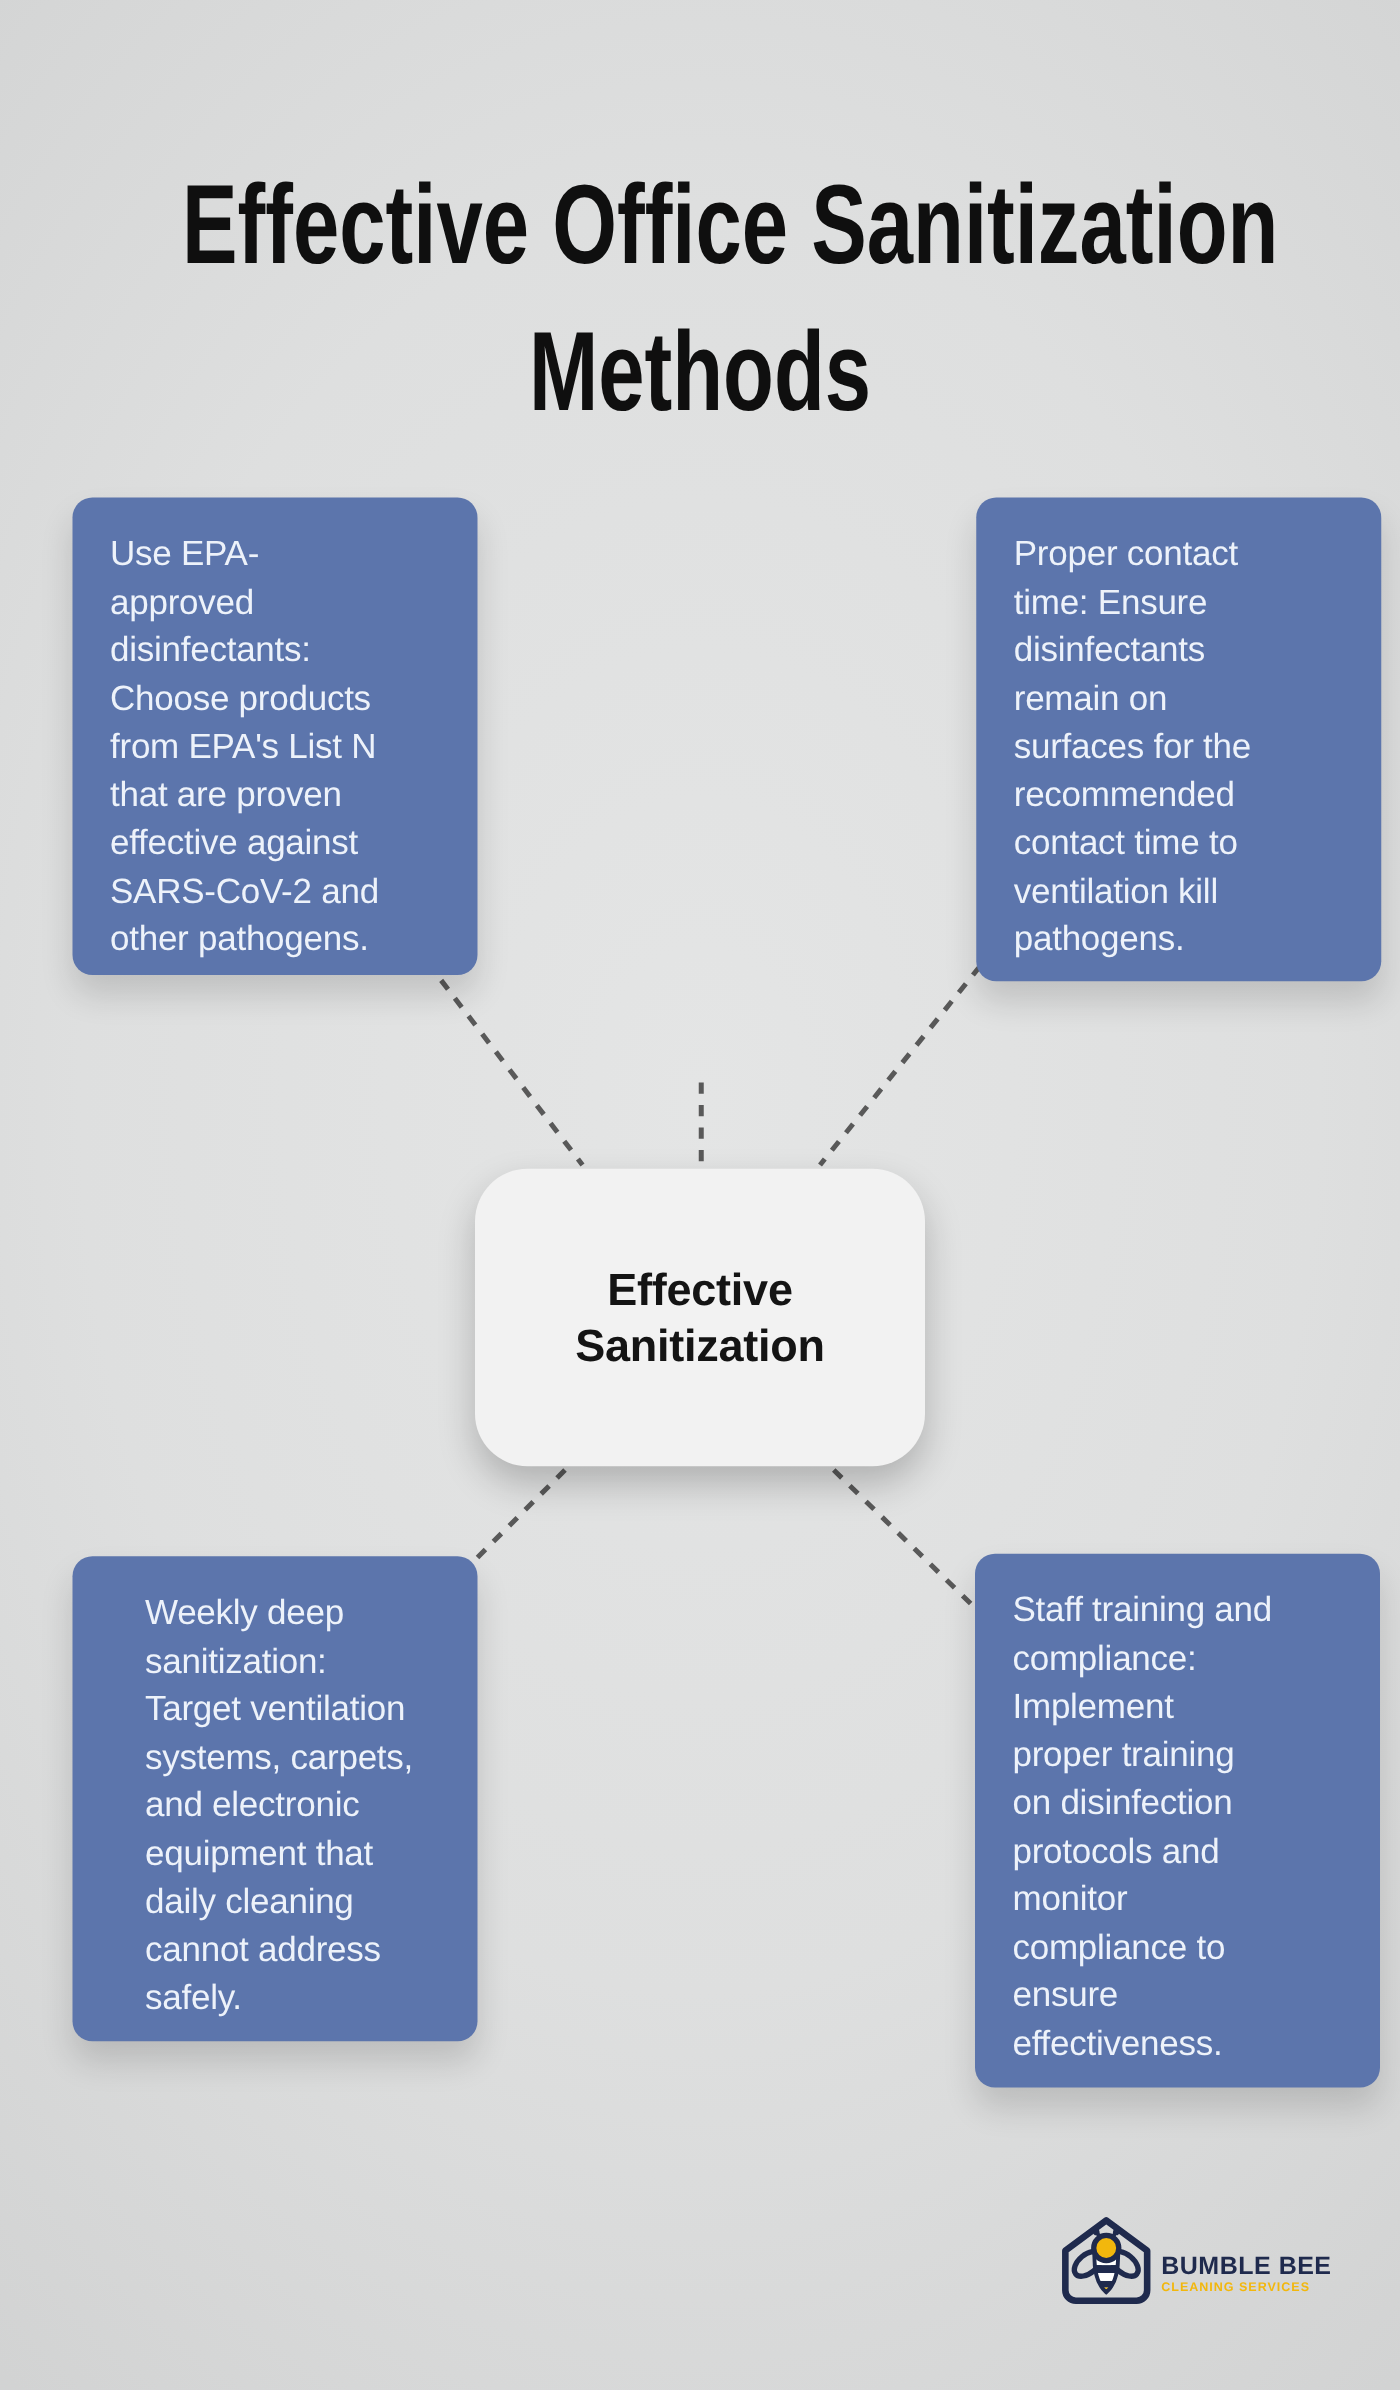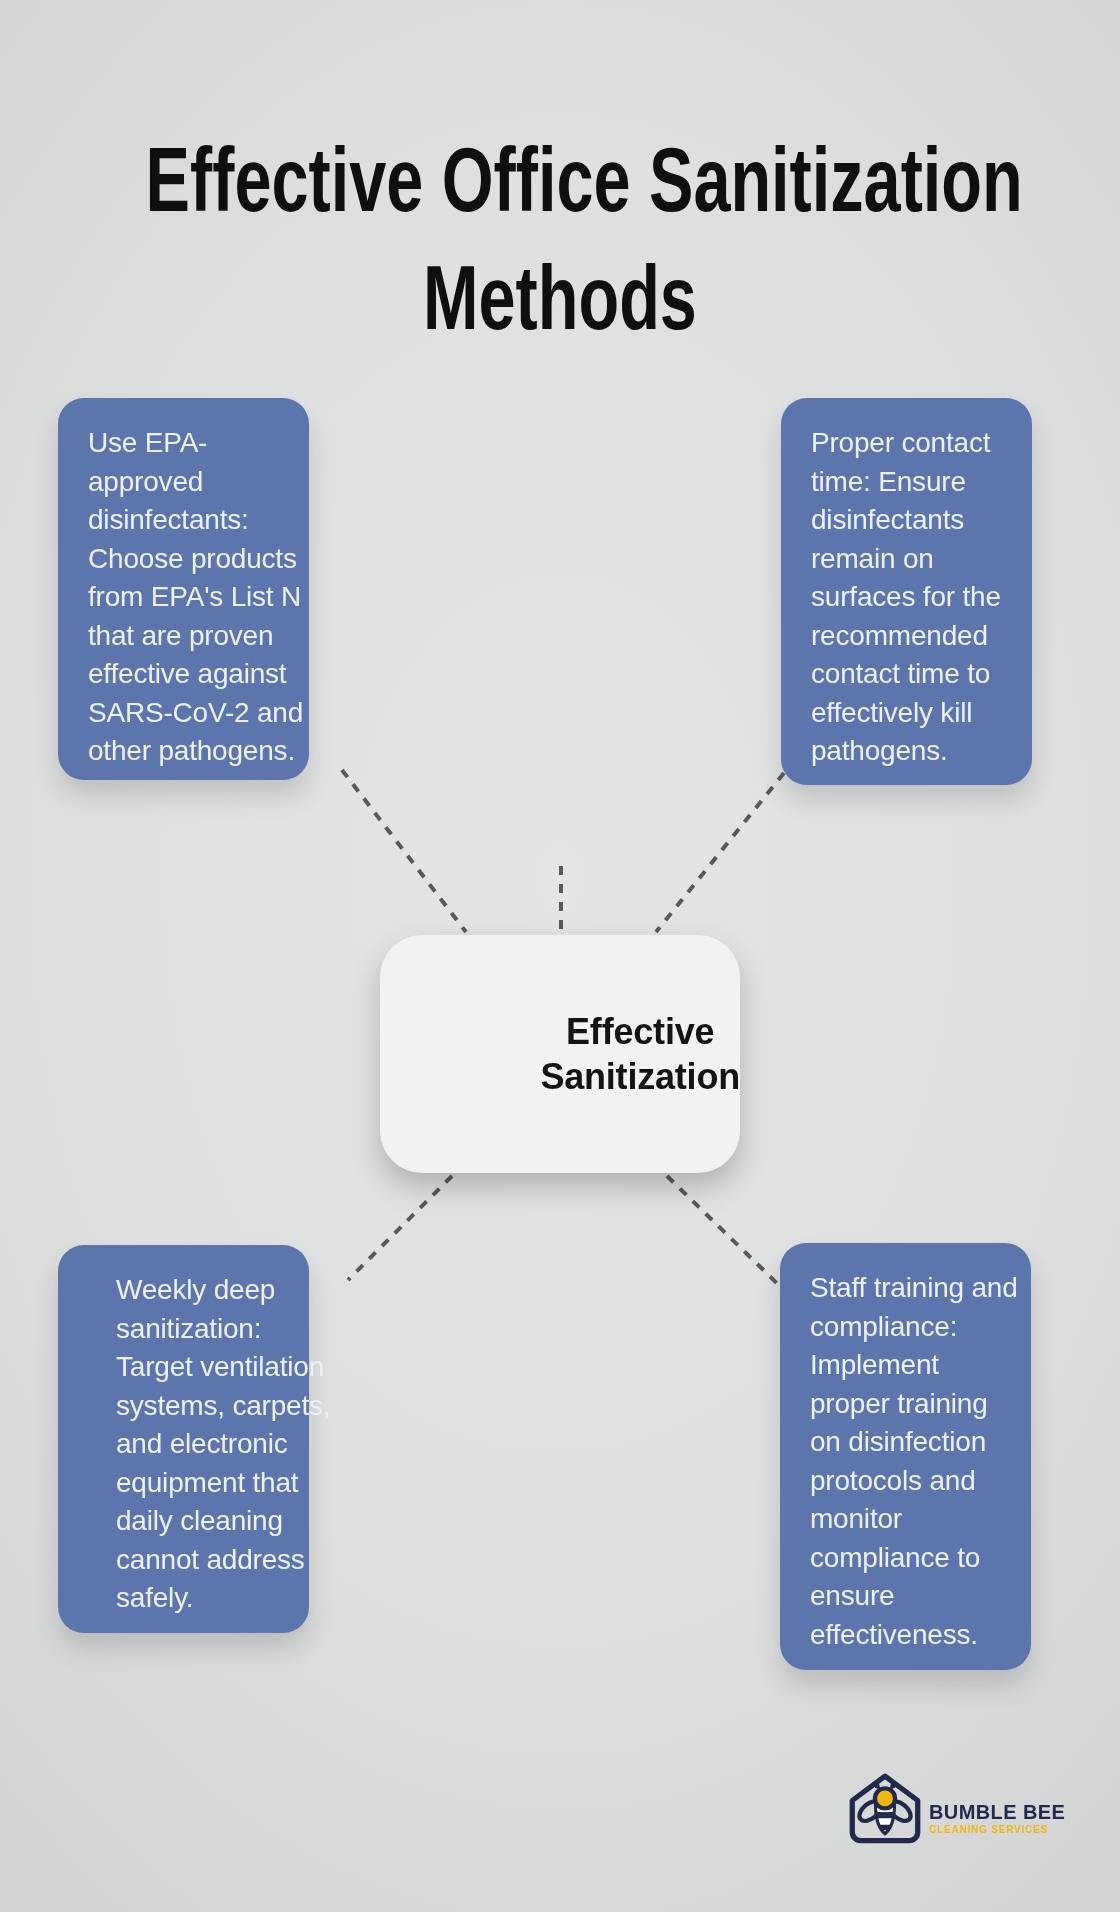--- a/index.html
+++ b/index.html
@@ -24,23 +24,23 @@
     text-align:center;
     font-size:90px;font-weight:bold;line-height:118px;
     color:var(--title-color);
     white-space:pre;
     transform:scaleX(0.74);
     transform-origin:50% 0;
     letter-spacing:0;
   }
   .node{
     position:absolute;
-    width:251px;
+    width:324px;
     background:var(--node-blue);
-    border-radius:26px;
+    border-radius:16px;
     box-shadow:0 16px 26px rgba(0,0,0,0.14);
   }
   .node-text{
     display:block;
     padding:26px 18px 0 30px;
     font-size:28px;line-height:38.5px;
     letter-spacing:-0.2px;
     color:var(--node-text);
     white-space:pre;
   }
@@ -48,21 +48,21 @@
   .node-top-middle {left:421px; top:402px;  height:461px;}
   .node-top-right  {left:781px; top:398px;  height:387px;}
   .node-bottom-left{left:58px;  top:1245px; height:388px;padding-left:28px;}
   .node-bottom-right{left:780px;top:1243px; height:427px;}
   .center-node{
     position:absolute;left:380px;top:935px;
     width:360px;height:238px;
     background:var(--center-bg);
     border-radius:42px;
     box-shadow:0 14px 30px rgba(0,0,0,0.22);
-    display:flex;align-items:center;justify-content:flex-end;
+    display:flex;align-items:center;justify-content:center;
   }
   .center-label{
     font-size:36px;font-weight:bold;line-height:45px;
     color:var(--center-text);
     text-align:center;white-space:pre;
     letter-spacing:-0.2px;
   }
   .connectors{position:absolute;left:0;top:0;width:1120px;height:1912px;pointer-events:none;}
   .connectors line{stroke:var(--dash-color);stroke-width:4;stroke-dasharray:9 9;}
   .logo{
@@ -109,21 +109,21 @@
 
 
   <div class="node node-top-right">
     <span class="node-text">Proper contact
 time: Ensure
 disinfectants
 remain on
 surfaces for the
 recommended
 contact time to
-effectively kill
+ventilation kill
 pathogens.</span>
   </div>
 
   <div class="node node-bottom-left">
     <span class="node-text">Weekly deep
 sanitization:
 Target ventilation
 systems, carpets,
 and electronic
 equipment that

